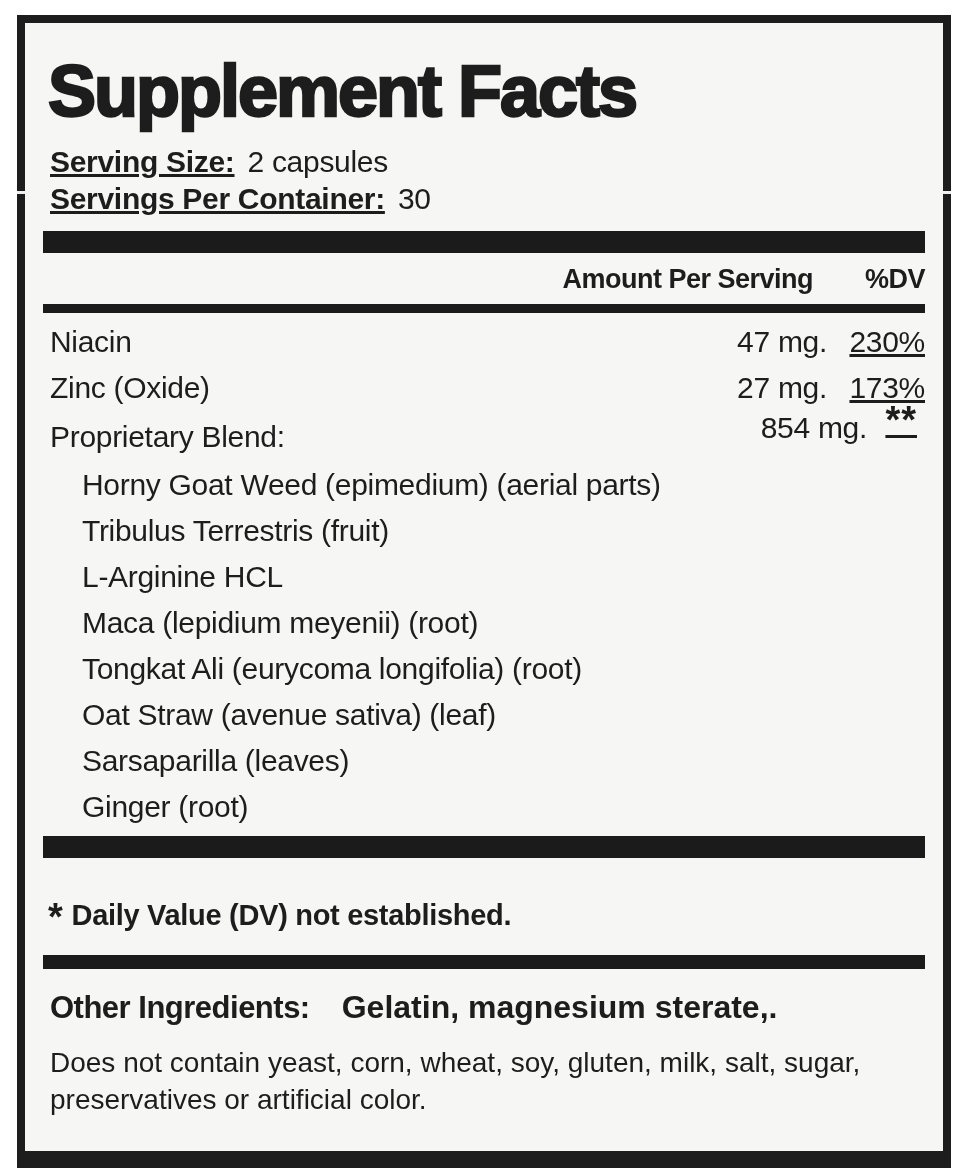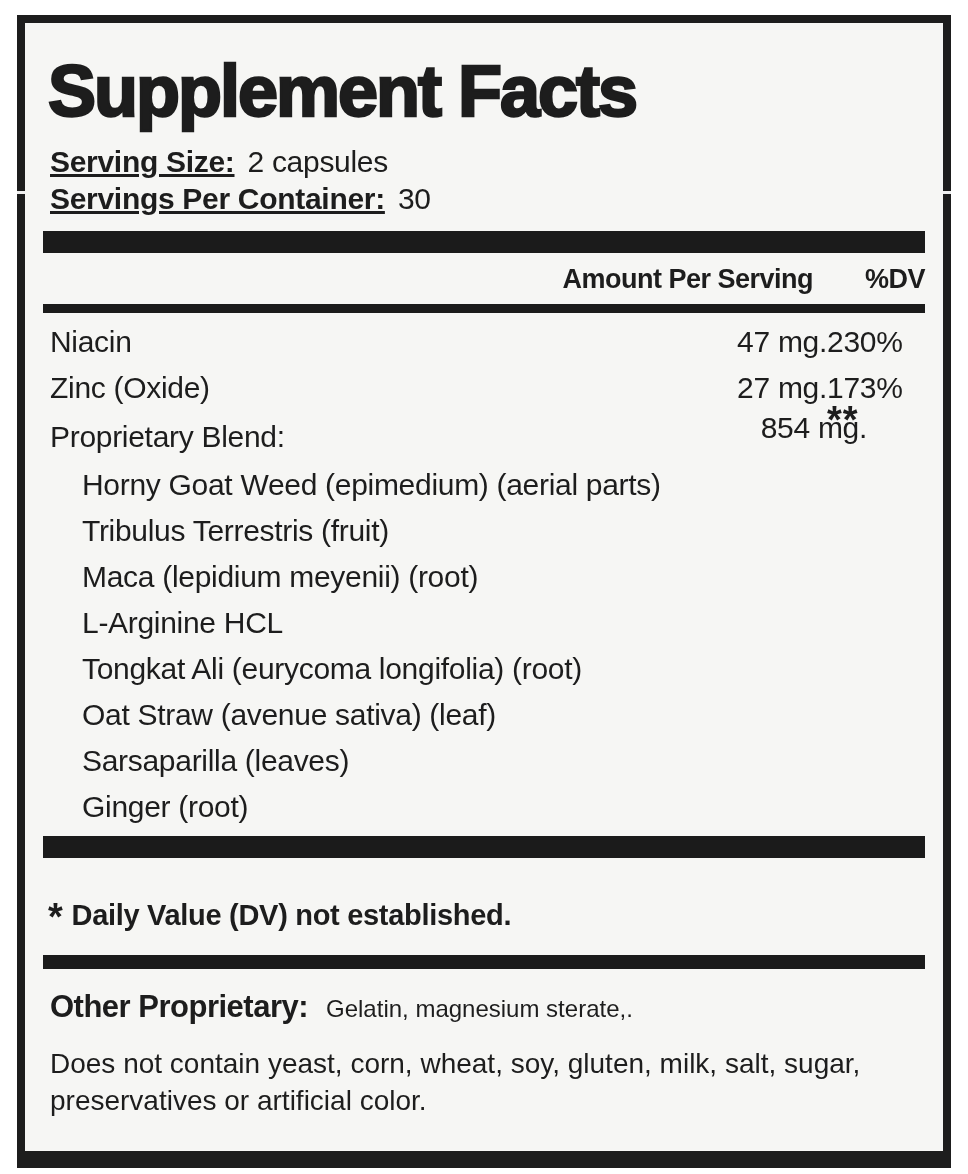--- a/index.html
+++ b/index.html
@@ -55,37 +55,37 @@
     margin-top:11px;font-weight:bold;font-size:27px;letter-spacing:-0.5px;
   }
   .header-amount{text-align:right;padding-right:14px;}
   .header-dv{width:98px;text-align:right;}
 
   .rows{margin-top:0;}
   .row{display:flex;align-items:baseline;font-size:30px;line-height:30px;letter-spacing:-0.3px;margin-top:16px;}
   .row:first-child{margin-top:14px;}
   .row .name{flex:1;padding-left:7px;}
   .row .amount{width:175px;text-align:right;white-space:nowrap;}
-  .row .dv{width:98px;white-space:nowrap;}
+  .row .dv{width:98px;text-align:right;white-space:nowrap;text-decoration:underline;}
   .row.blend .amount{transform:translate(40px,-9px);}
   .row.blend .dv{
     font-size:38px;font-weight:bold;letter-spacing:1px;
     padding-right:8px;transform:translateY(-14px);
   }
 
   .blend-list{list-style:none;margin:0;padding:0 0 0 39px;font-size:30px;letter-spacing:-0.3px;}
   .blend-list li{line-height:30px;margin-top:16px;}
   .blend-list li:first-child{margin-top:18px;}
 
   .footnote{margin:40px 0 0 5px;font-size:29px;font-weight:bold;letter-spacing:-0.3px;line-height:34px;}
   .footnote .marker{font-size:38px;line-height:0;position:relative;top:5px;margin-right:9px;}
 
   .other-ing{margin:21px 0 0 7px;font-size:31px;line-height:34px;}
   .other-ing .lab{font-weight:bold;letter-spacing:-0.5px;}
-  .other-ing .val{font-weight:normal;font-size:24px;margin-left:18px;letter-spacing:0;}
+  .other-ing .val{font-weight:bold;font-size:32px;margin-left:32px;letter-spacing:0;}
 
   .disclaimer{margin-left:7px;font-size:28px;line-height:28px;}
   .disclaimer .dline1{margin-top:24px;}
   .disclaimer .dline2{margin-top:9px;}
 </style>
 </head>
 <body>
 
 <div class="frame">
   <div class="notch notch-left"></div>
@@ -127,38 +127,38 @@
       <div class="row blend">
         <span class="name">Proprietary Blend:</span>
         <span class="amount">854 mg.</span>
         <span class="dv">**</span>
       </div>
     </div>
 
     <ul class="blend-list">
       <li>Horny Goat Weed (epimedium) (aerial parts)</li>
       <li>Tribulus Terrestris (fruit)</li>
+      <li>L-Arginine HCL</li>
       <li>Maca (lepidium meyenii) (root)</li>
-      <li>L-Arginine HCL</li>
       <li>Tongkat Ali (eurycoma longifolia) (root)</li>
       <li>Oat Straw (avenue sativa) (leaf)</li>
       <li>Sarsaparilla (leaves)</li>
       <li>Ginger (root)</li>
     </ul>
 
     <div class="bar bar-thick bar3"></div>
 
     <div class="footnote">
       <span class="marker">*</span><span>Daily Value (DV) not established.</span>
     </div>
 
     <div class="bar bar-med bar4"></div>
 
     <div class="other-ing">
-      <span class="lab">Other Proprietary:</span><span class="val">Gelatin, magnesium sterate,.</span>
+      <span class="lab">Other Ingredients:</span><span class="val">Gelatin, magnesium sterate,.</span>
     </div>
 
     <div class="disclaimer">
       <div class="dline1">Does not contain yeast, corn, wheat, soy, gluten, milk, salt, sugar,</div>
       <div class="dline2">preservatives or artificial color.</div>
     </div>
 
   </div>
 </div>
 

